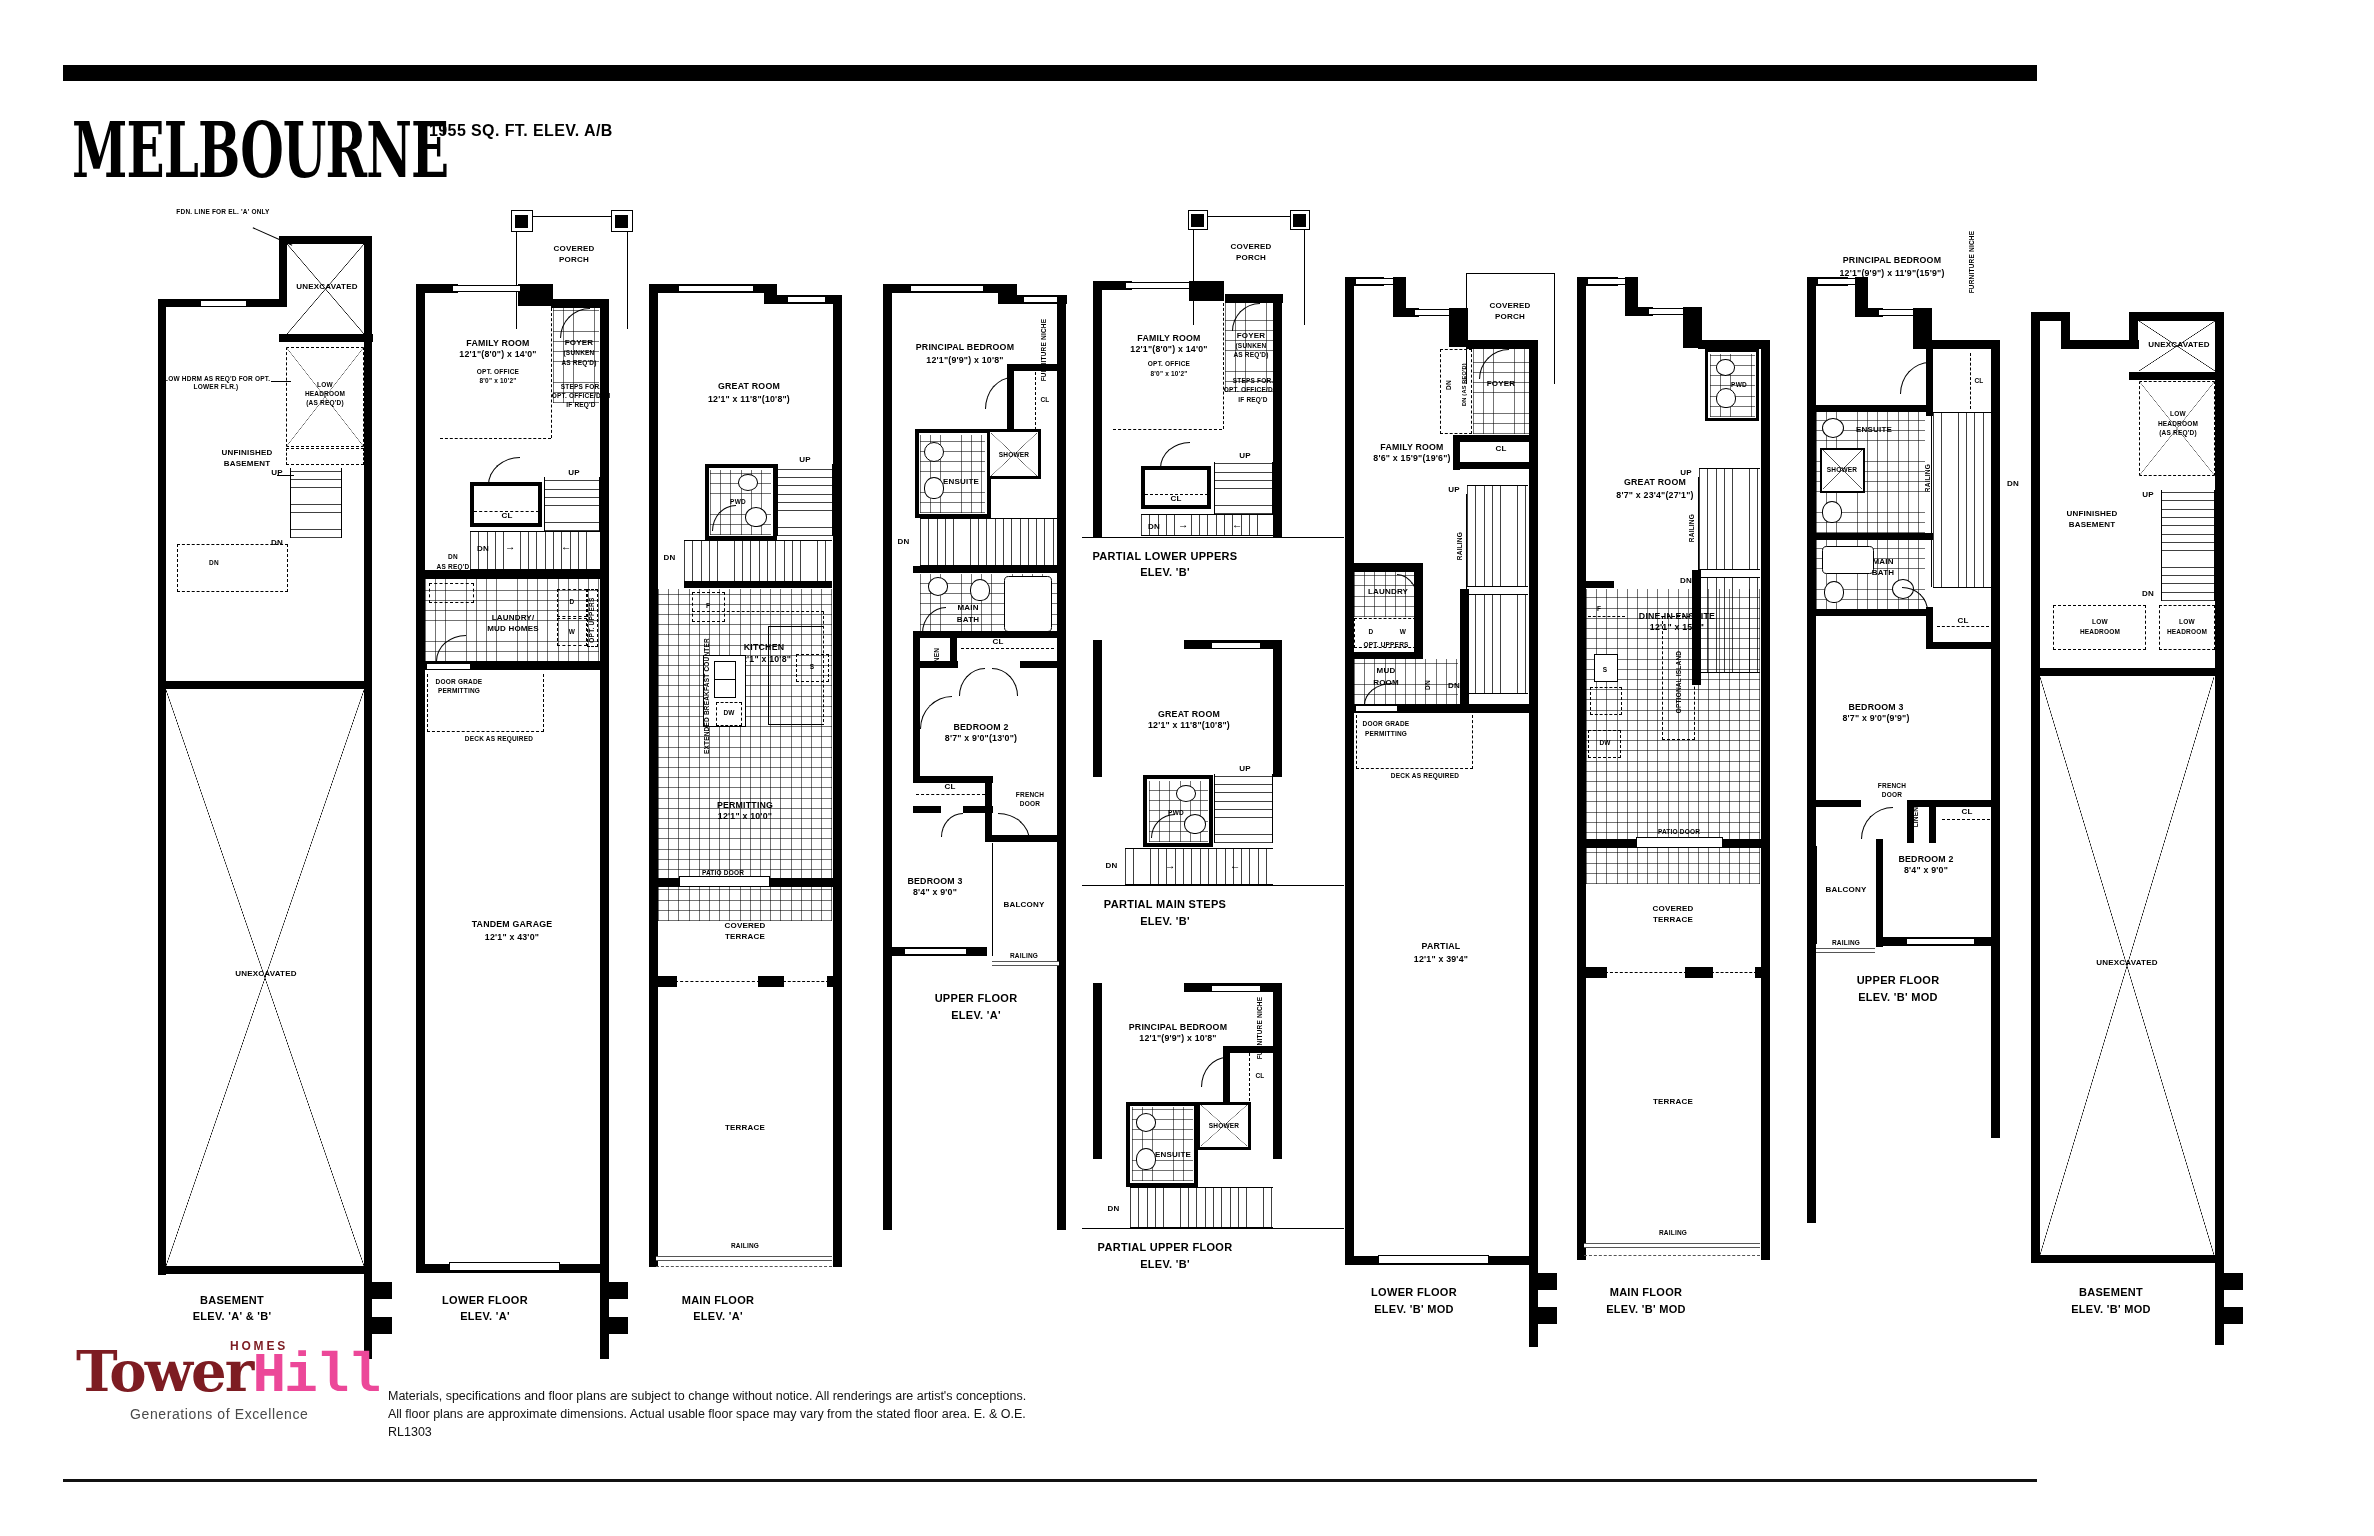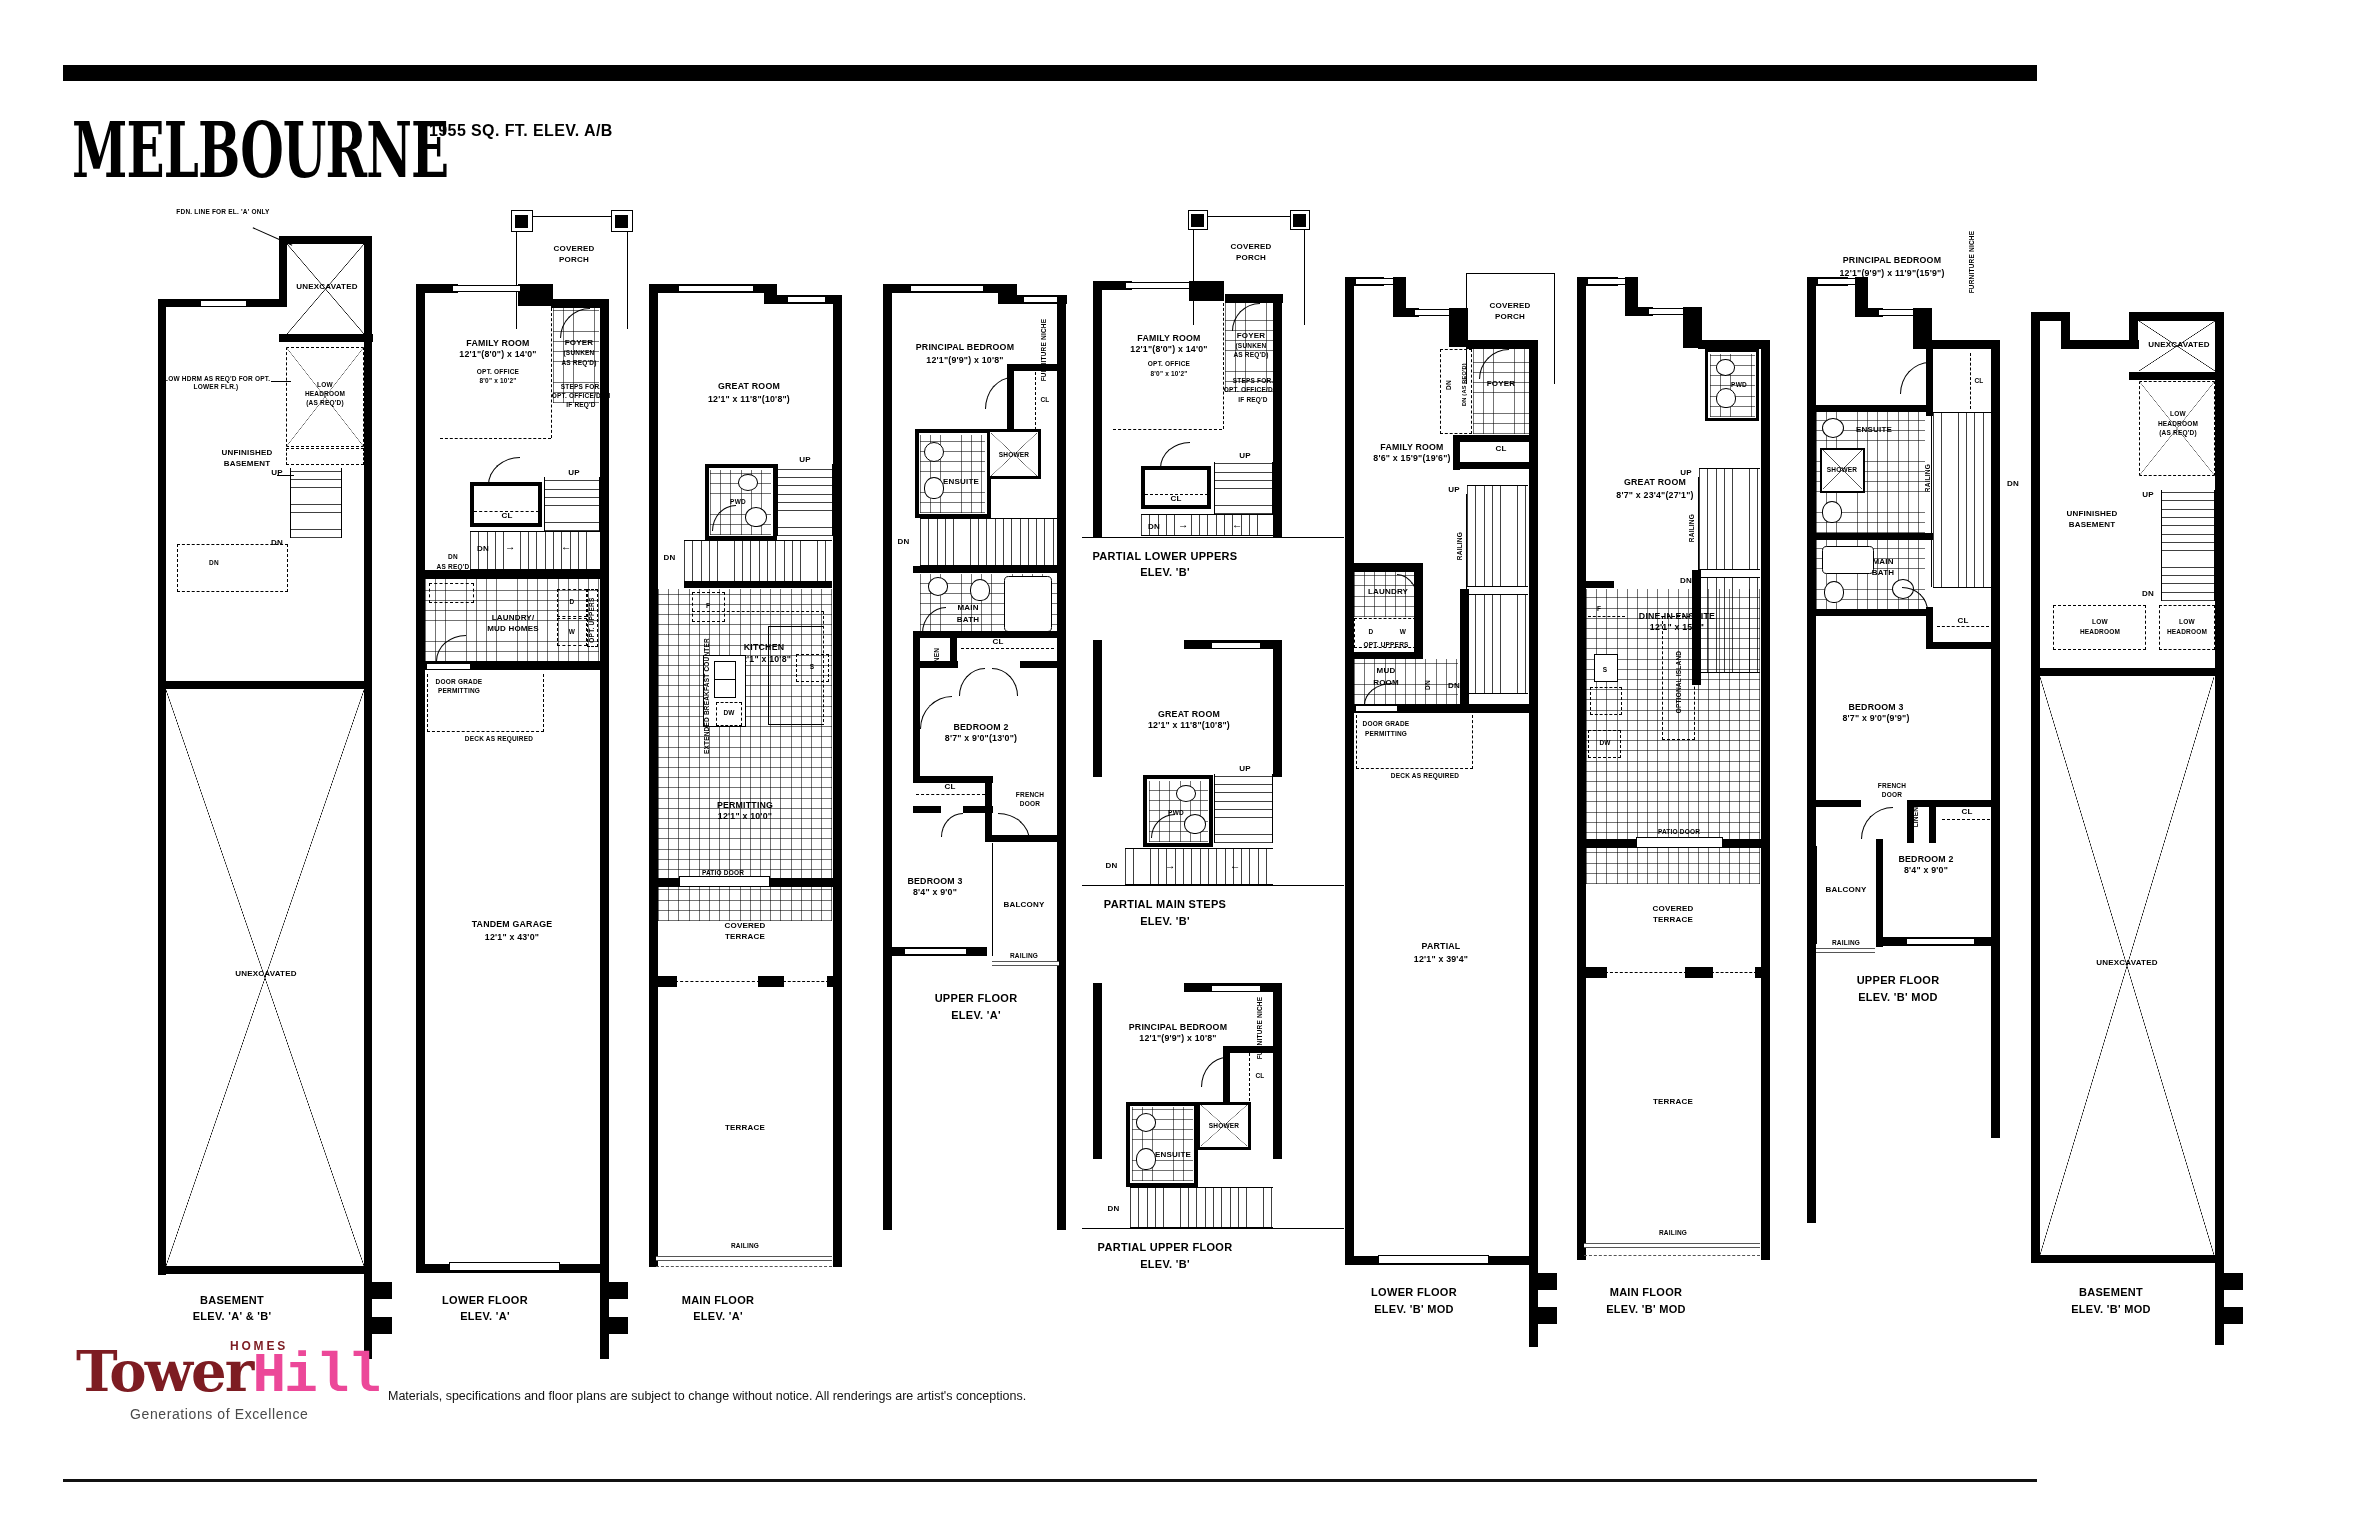--- a/index.html
+++ b/index.html
@@ -800,17 +800,18 @@
 
   <div class="logo-wrap">
     <div class="logo-main">
       <span class="logo-tower">Tower</span><span class="logo-hill">Hill</span>
     </div>
   </div>
   <div class="logo-homes">HOMES</div>
   <div class="logo-tag">Generations of Excellence</div>
   <div class="disclaimer">
     <div>Materials, specifications and floor plans are subject to change without notice. All renderings are artist's conceptions.</div>
+    <div>All floor plans are approximate dimensions. Actual usable floor space may vary from the stated floor area. E. &amp; O.E.  RL1303</div>
   </div>
   <div class="botbar"></div>
 
 </div>
 
 
 </body></html>

